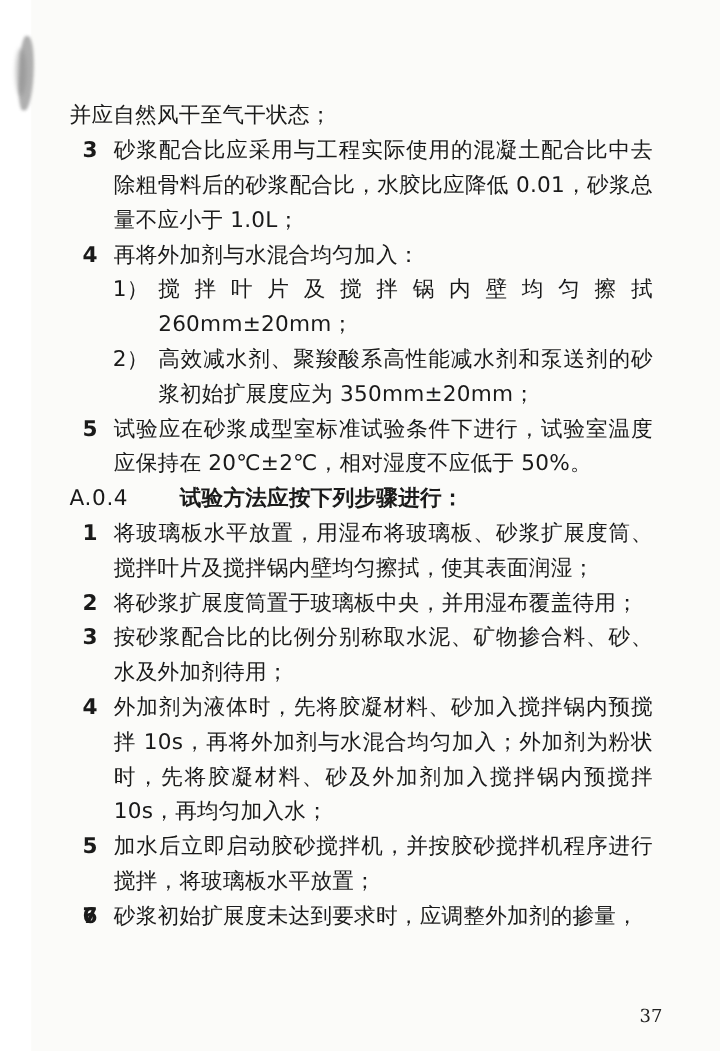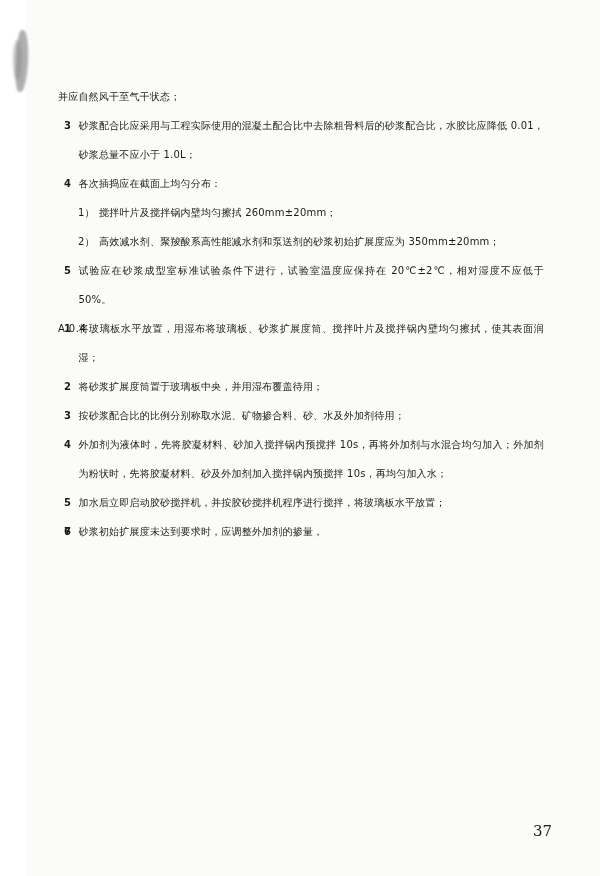--- a/index.html
+++ b/index.html
@@ -53,21 +53,21 @@
     border-radius: 50%;
   }
   .content {
     position: absolute;
     left: 58px;
     top: 82px;
     width: 486px;
   }
   p {
     margin: 0;
-    font-size: 10px;
+    font-size: 18px;
     line-height: 29px;
     text-align: justify;
     text-justify: inter-ideograph;
     letter-spacing: 0.2px;
   }
   .ind0 { text-indent: 0; }
   .hang-num {
     position: relative;
     padding-left: 2.05em;
   }
@@ -94,21 +94,21 @@
     position: absolute;
     left: 0;
     top: 0;
     font-weight: normal;
     letter-spacing: 0.5px;
   }
   .b { font-weight: bold; }
   .pagenum {
     position: absolute;
     right: 48px;
-    bottom: 36px;
+    bottom: 20px;
     font-size: 15px;
     font-family: "DejaVu Serif", "Liberation Serif", serif;
     color: #222;
   }
 </style>
 </head>
 <body>
 
 <div class="page">
   <div class="scan-edge-left"></div>
@@ -121,40 +121,41 @@
       <span>并应自然风干至气干状态；</span>
     </p>
 
     <p class="hang-num">
       <span class="num">3</span>
       <span>砂浆配合比应采用与工程实际使用的混凝土配合比中去除粗骨料后的砂浆配合比，水胶比应降低 0.01，砂浆总量不应小于 1.0L；</span>
     </p>
 
     <p class="hang-num">
       <span class="num">4</span>
-      <span>各次插捣应在截面上均匀分布：</span>
+      <span>再将外加剂与水混合均匀加入：</span>
     </p>
 
     <p class="hang-sub">
       <span class="num">1）</span>
       <span>搅拌叶片及搅拌锅内壁均匀擦拭 260mm±20mm；</span>
     </p>
 
     <p class="hang-sub">
       <span class="num">2）</span>
       <span>高效减水剂、聚羧酸系高性能减水剂和泵送剂的砂浆初始扩展度应为 350mm±20mm；</span>
     </p>
 
     <p class="hang-num">
       <span class="num">5</span>
       <span>试验应在砂浆成型室标准试验条件下进行，试验室温度应保持在 20℃±2℃，相对湿度不应低于 50%。</span>
     </p>
 
     <p class="hang-sec">
       <span class="num">A.0.4</span>
+      <span class="b">试验方法应按下列步骤进行：</span>
     </p>
 
     <p class="hang-num">
       <span class="num">1</span>
       <span>将玻璃板水平放置，用湿布将玻璃板、砂浆扩展度筒、搅拌叶片及搅拌锅内壁均匀擦拭，使其表面润湿；</span>
     </p>
 
     <p class="hang-num">
       <span class="num">2</span>
       <span>将砂浆扩展度筒置于玻璃板中央，并用湿布覆盖待用；</span>

